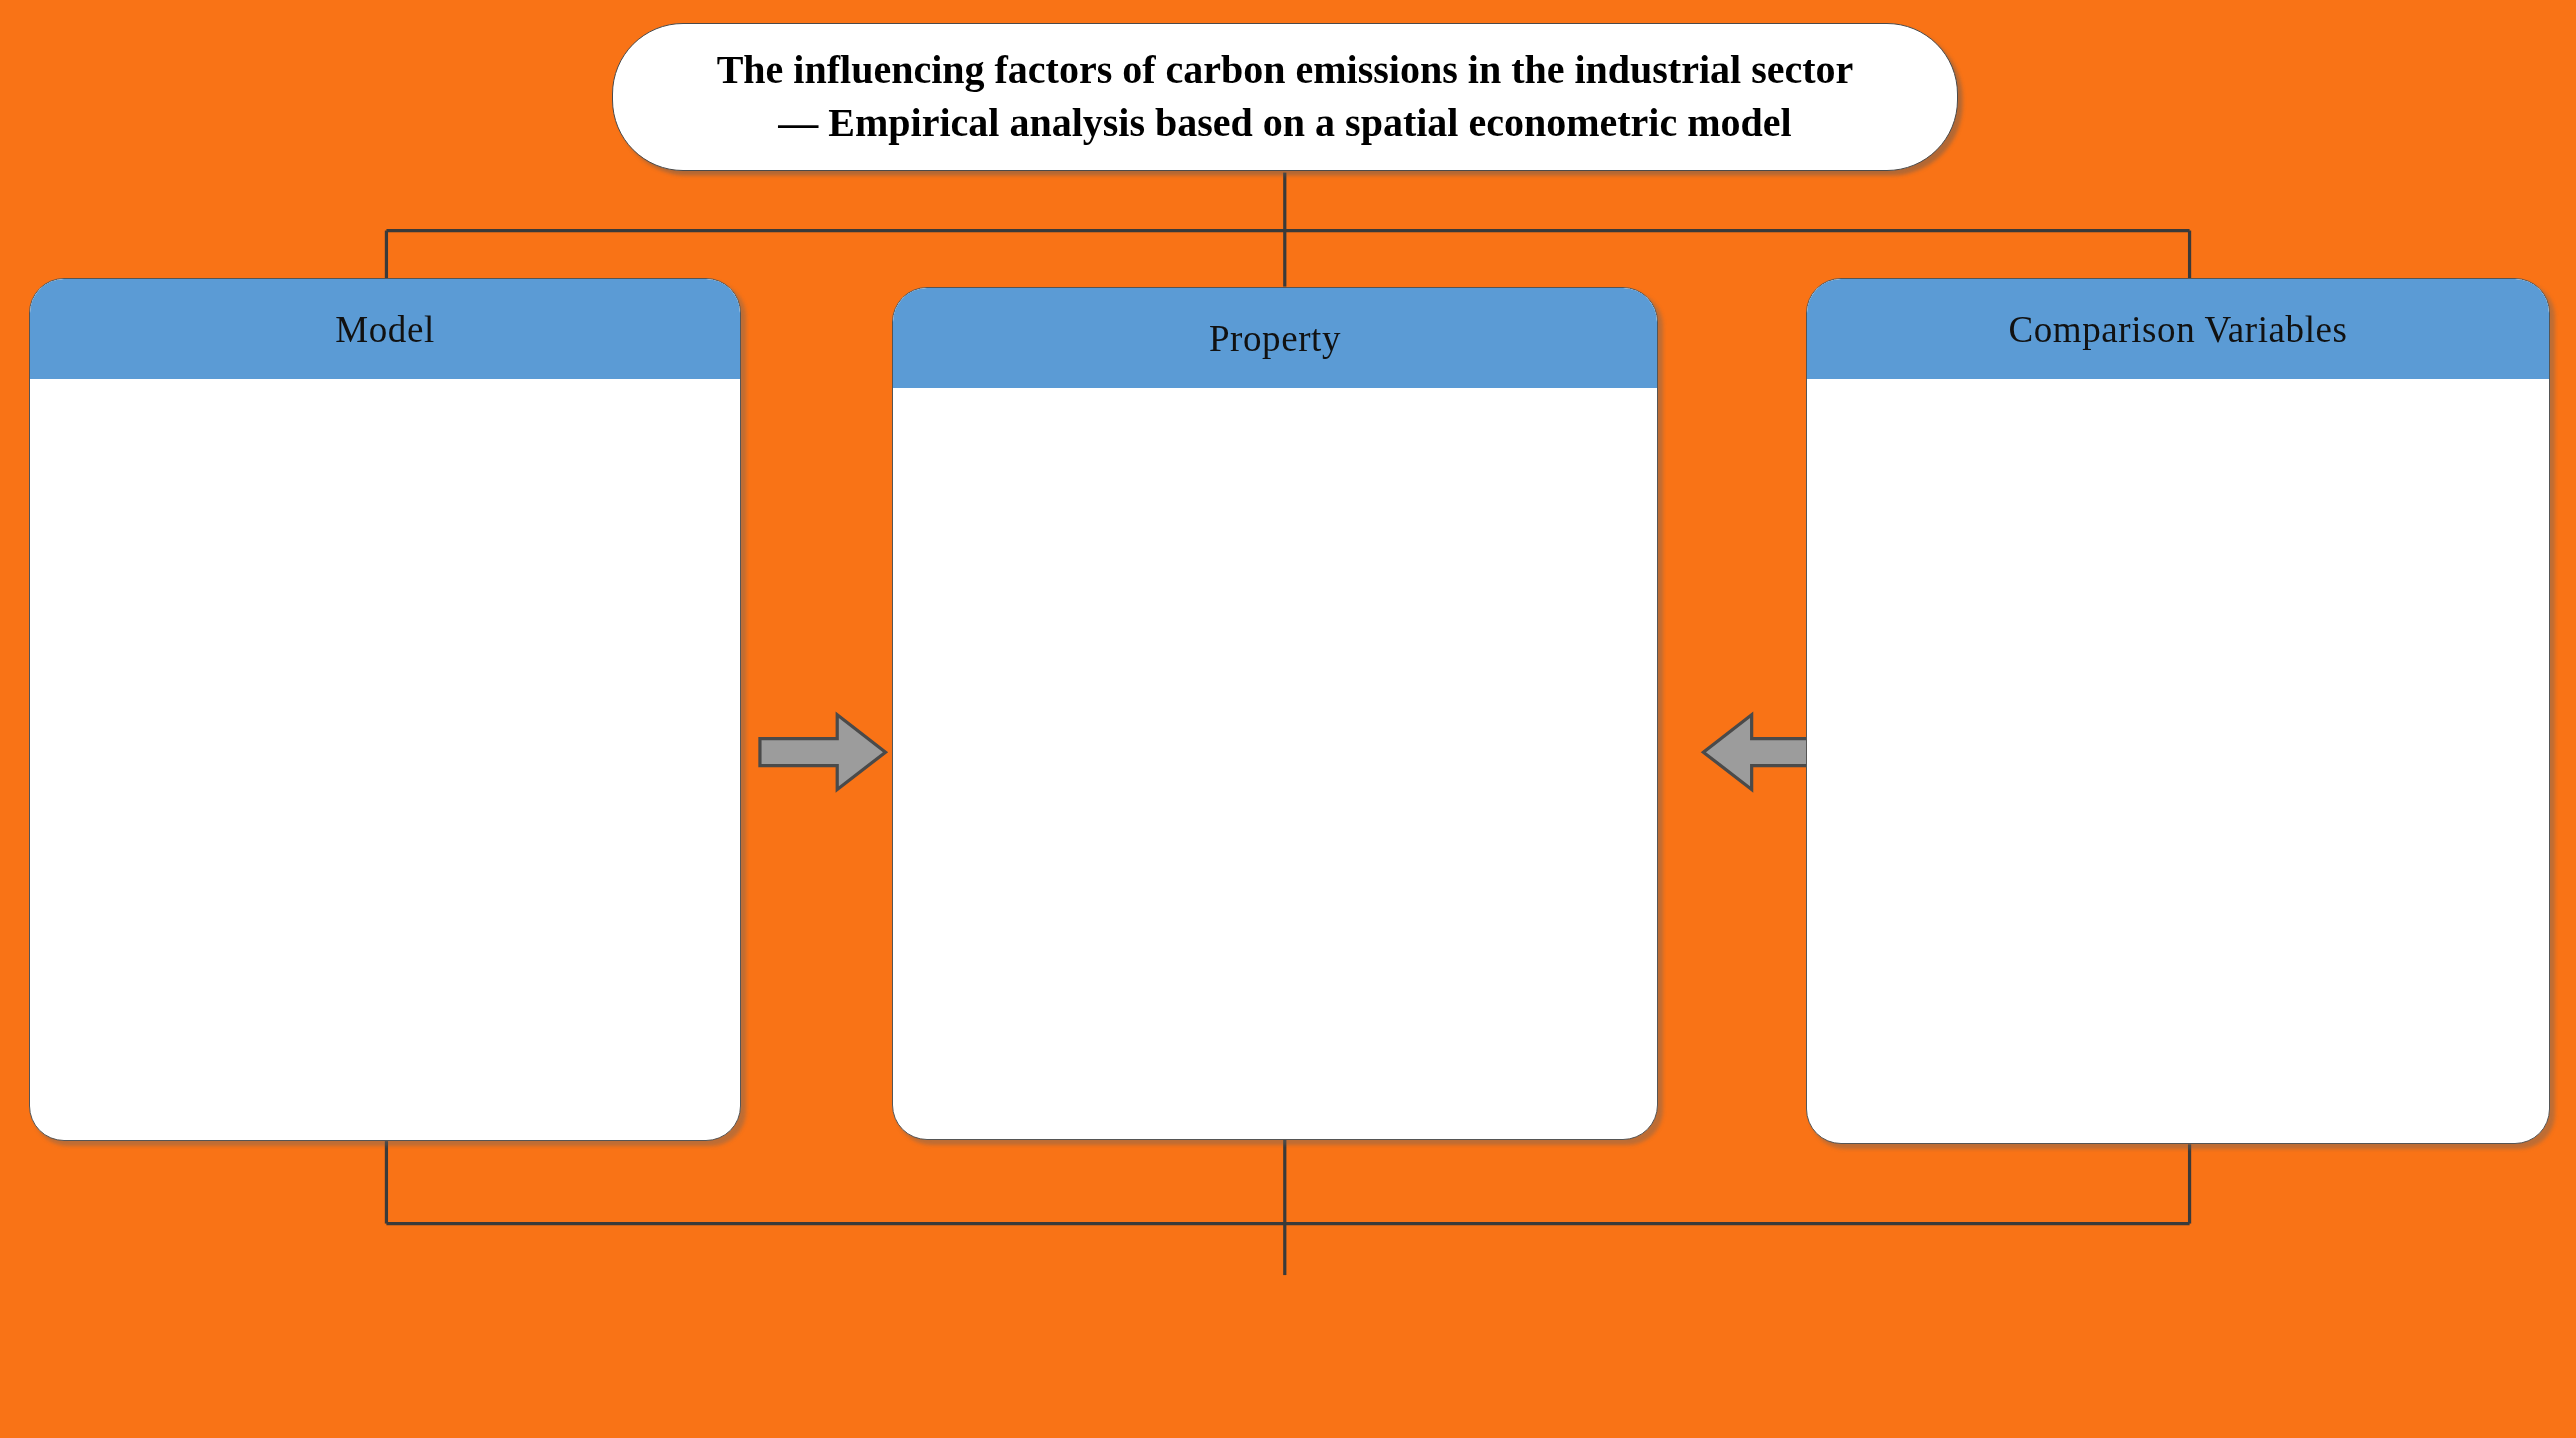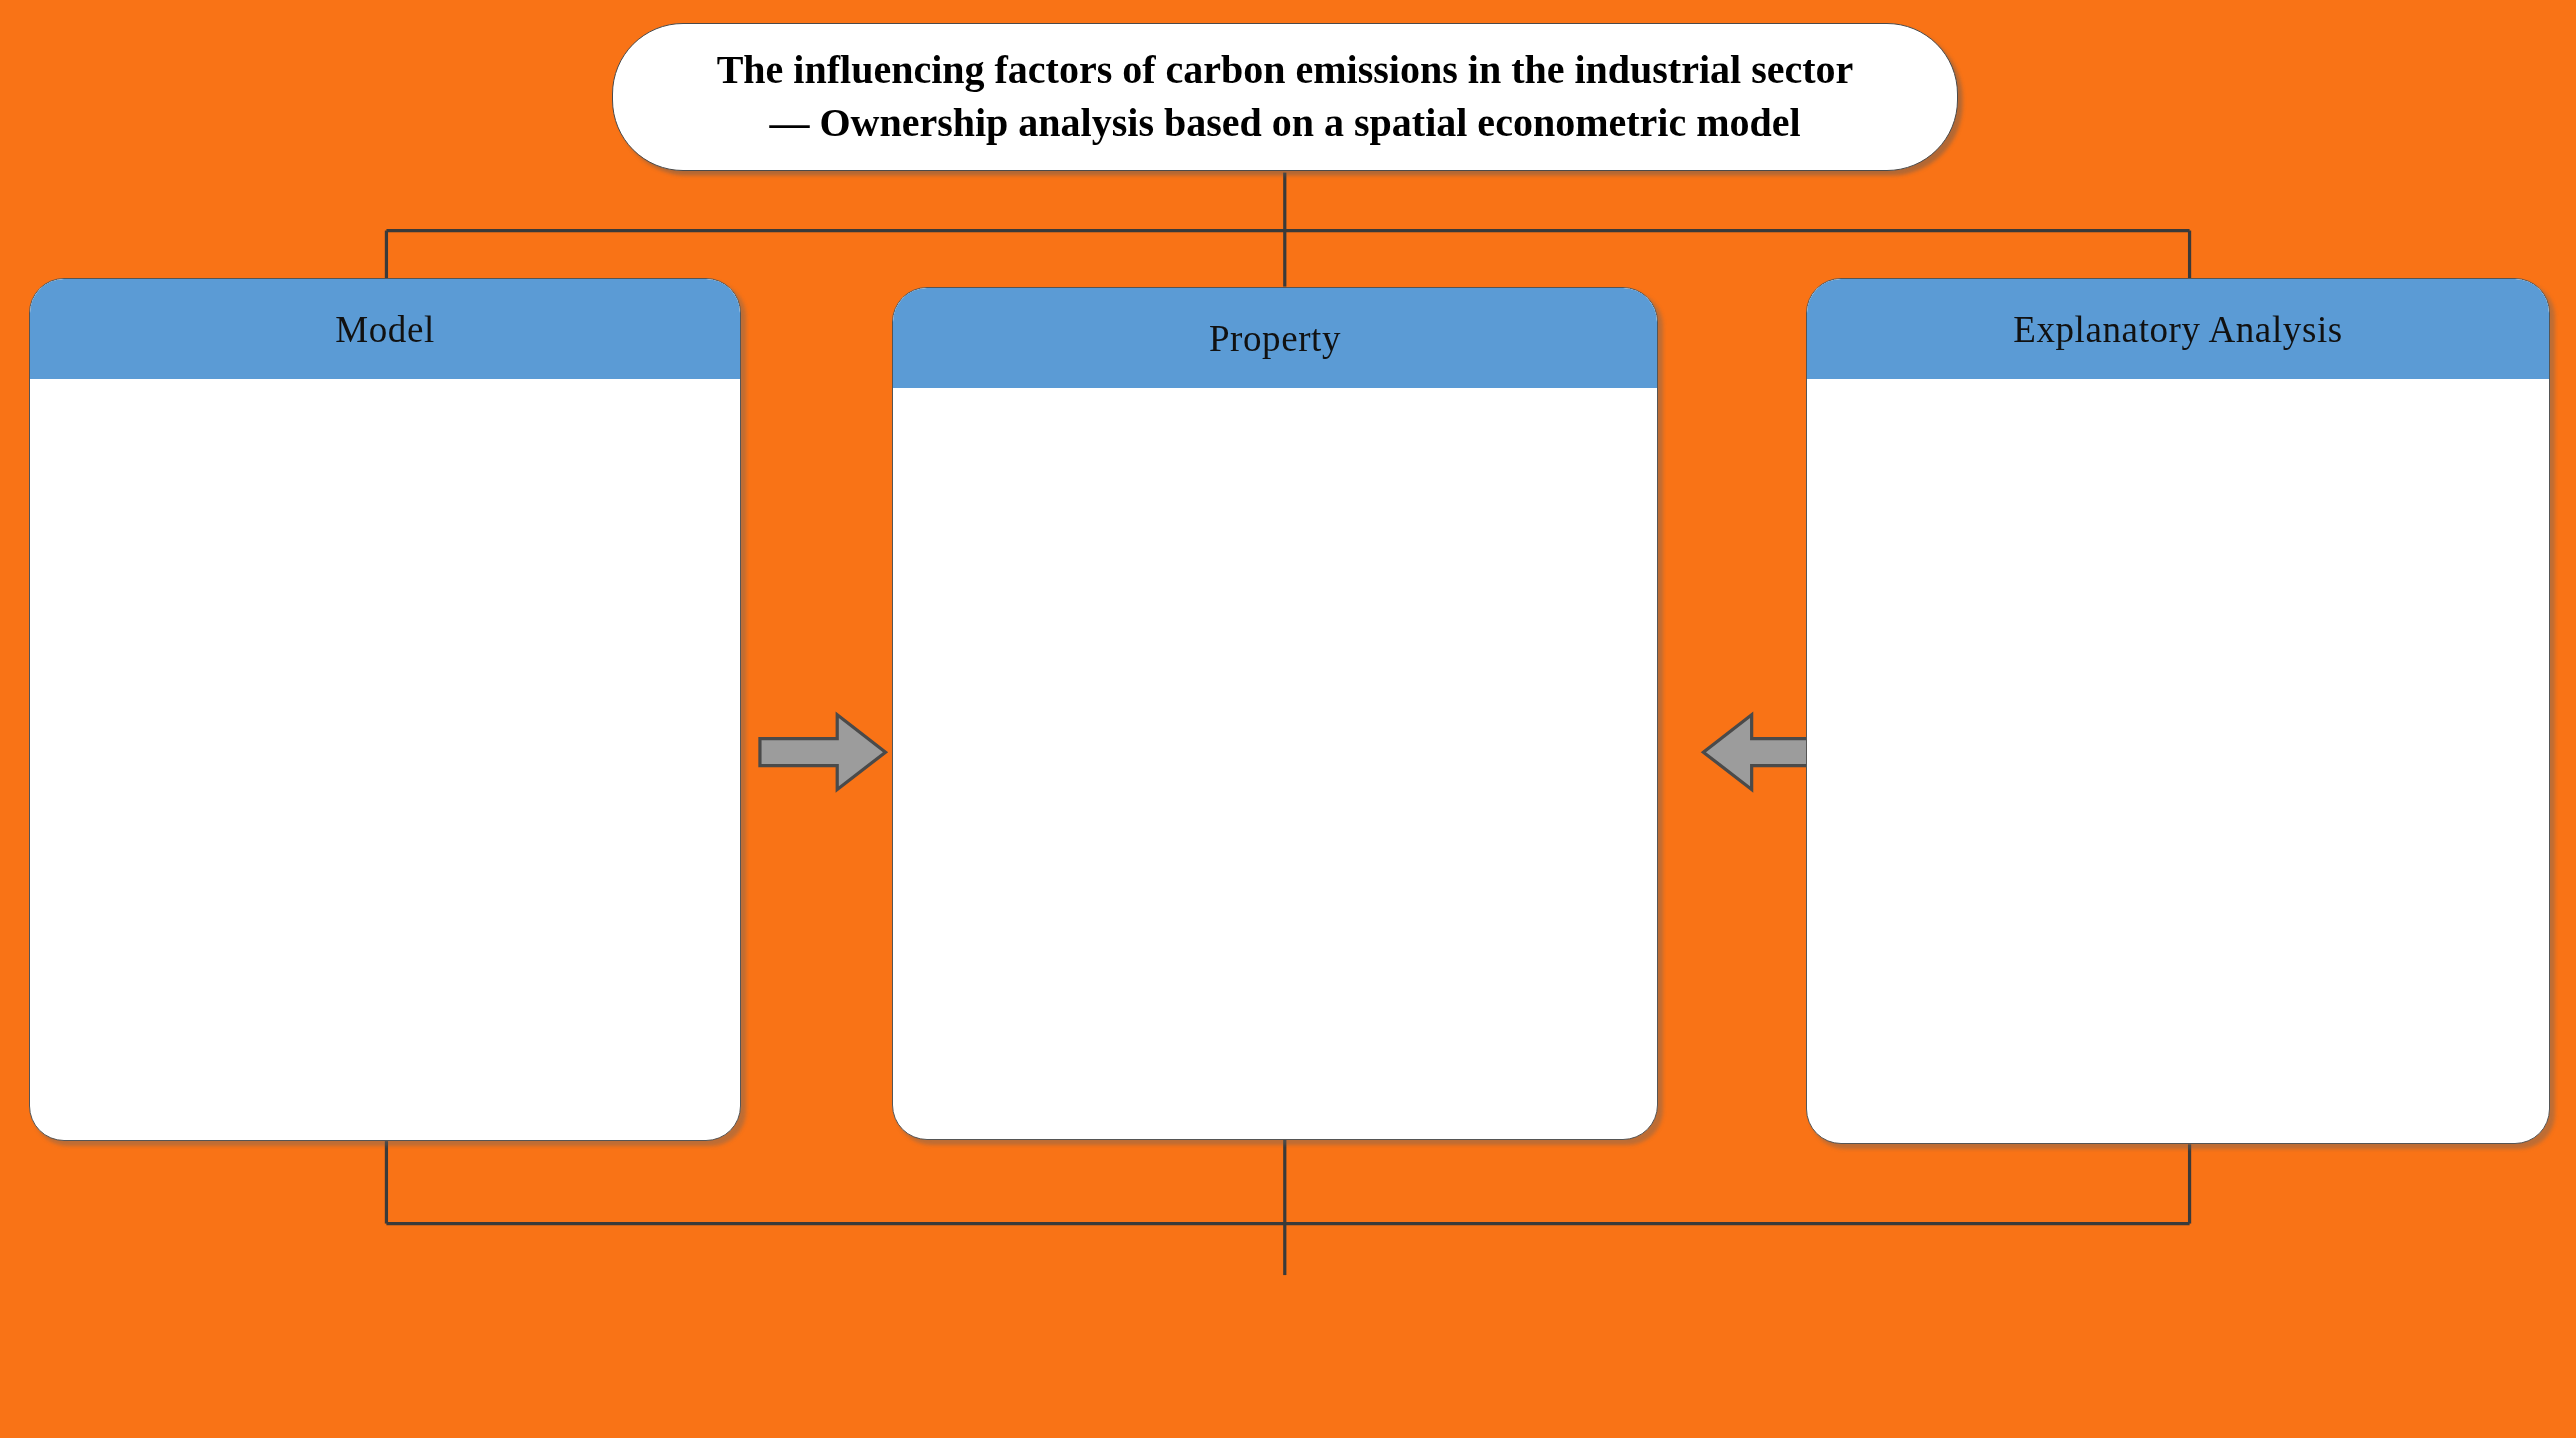--- a/index.html
+++ b/index.html
@@ -285,21 +285,21 @@
       <path d="M3450,1098 L3530,1148"></path>
       <path d="M3300,1310 L3212,1232"></path>
       <path d="M3470,1310 L3528,1235"></path>
       <path d="M3290,1552 L3335,1310"></path>
       <path d="M3468,1552 L3408,1310"></path>
     </g>
   </svg>
 
   <div class="capsule" id="title-box">
     <div class="line">The influencing factors of carbon emissions in the industrial sector</div>
-    <div class="line">— Ownership analysis based on a spatial econometric model</div>
+    <div class="line">— Empirical analysis based on a spatial econometric model</div>
   </div>
 
   <div class="panel" id="panel-model">
     <div class="panel-header">Model</div>
     <div class="panel-body"></div>
   </div>
   <div class="flow-box" id="mbox-0">W Weight matrix setting</div>
   <div class="flow-box" id="mbox-1">Spatial correlation analysis</div>
   <div class="flow-box" id="mbox-2">Space Panel Model Settings</div>
   <div class="flow-box" id="mbox-3">Comparison of SEM、SAR、SDM model results</div>
@@ -313,21 +313,21 @@
   <div id="sdm-box">Spatial Durbin model</div>
   <div class="pill" id="pill-direct">Direct effect</div>
   <div class="pill" id="pill-indirect">Indirect effect</div>
   <div class="pill" id="pill-total">Total effect</div>
   <div id="het-title">Heterogeneity test</div>
   <div class="het-col" id="het-col-0">High and low energy consuming group</div>
   <div class="het-col" id="het-col-1">Ownership sample group</div>
   <div class="het-col" id="het-col-2">Capital intensity group</div>
 
   <div class="panel" id="panel-variables">
-    <div class="panel-header">Explanatory Analysis</div>
+    <div class="panel-header">Comparison Variables</div>
     <div class="panel-body"></div>
   </div>
   <div class="var-box" id="vbox-0">Foreign direct investment</div>
   <div class="var-box" id="vbox-1">Total labor productivity</div>
   <div class="var-box" id="vbox-2">Property right structure</div>
   <div class="var-box" id="vbox-3">Capital intensity</div>
   <div class="var-box" id="vbox-4">Energy structure</div>
   <div class="var-box" id="vbox-5">Research and development</div>
   <div class="var-box" id="vbox-6">Industry enterprise scale</div>
   <div class="var-box" id="vbox-7">Environmental regulation</div>

